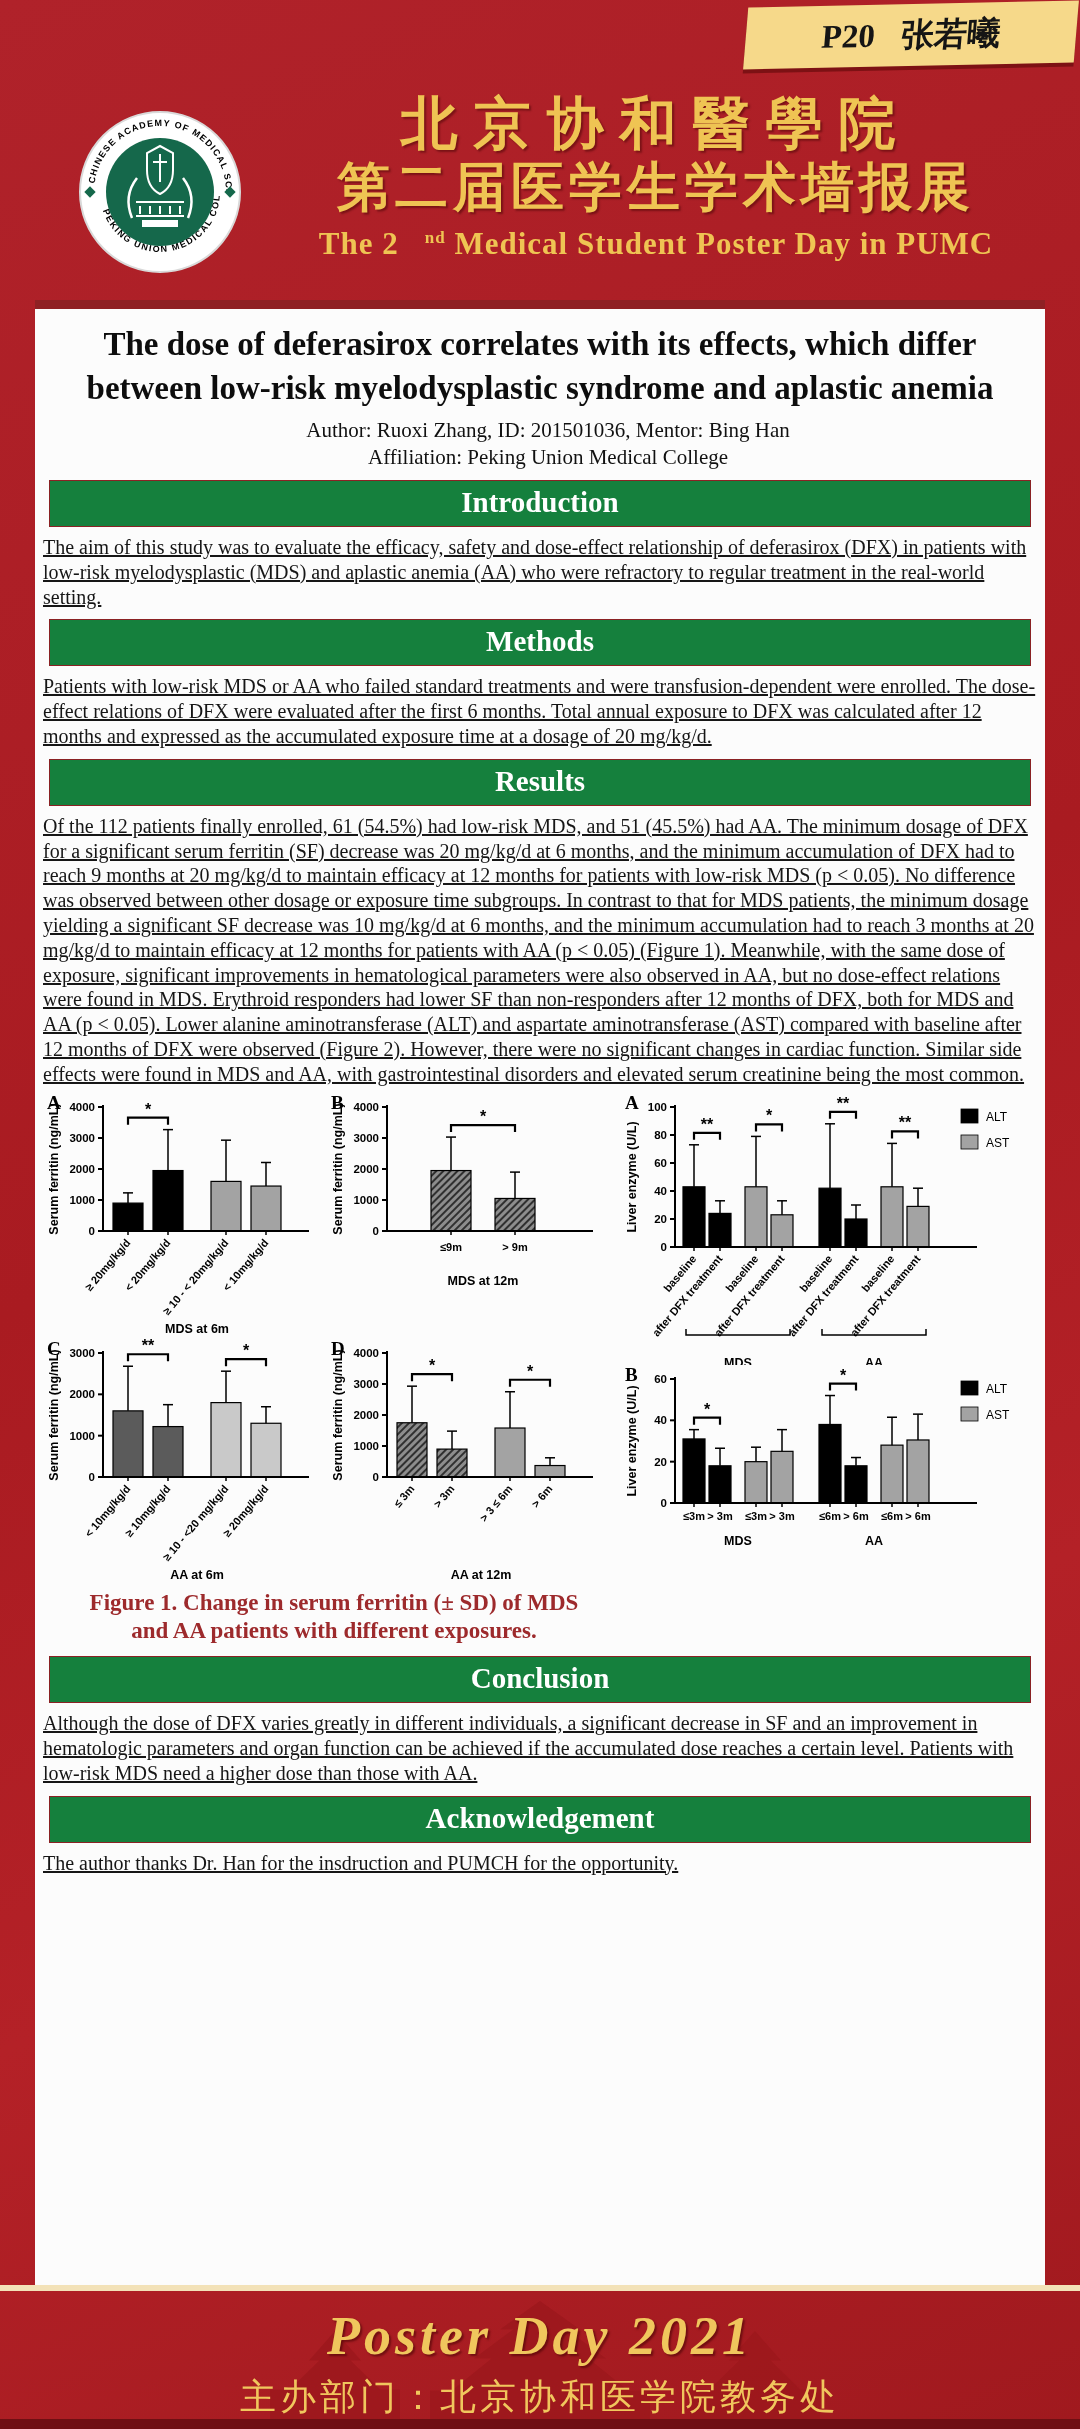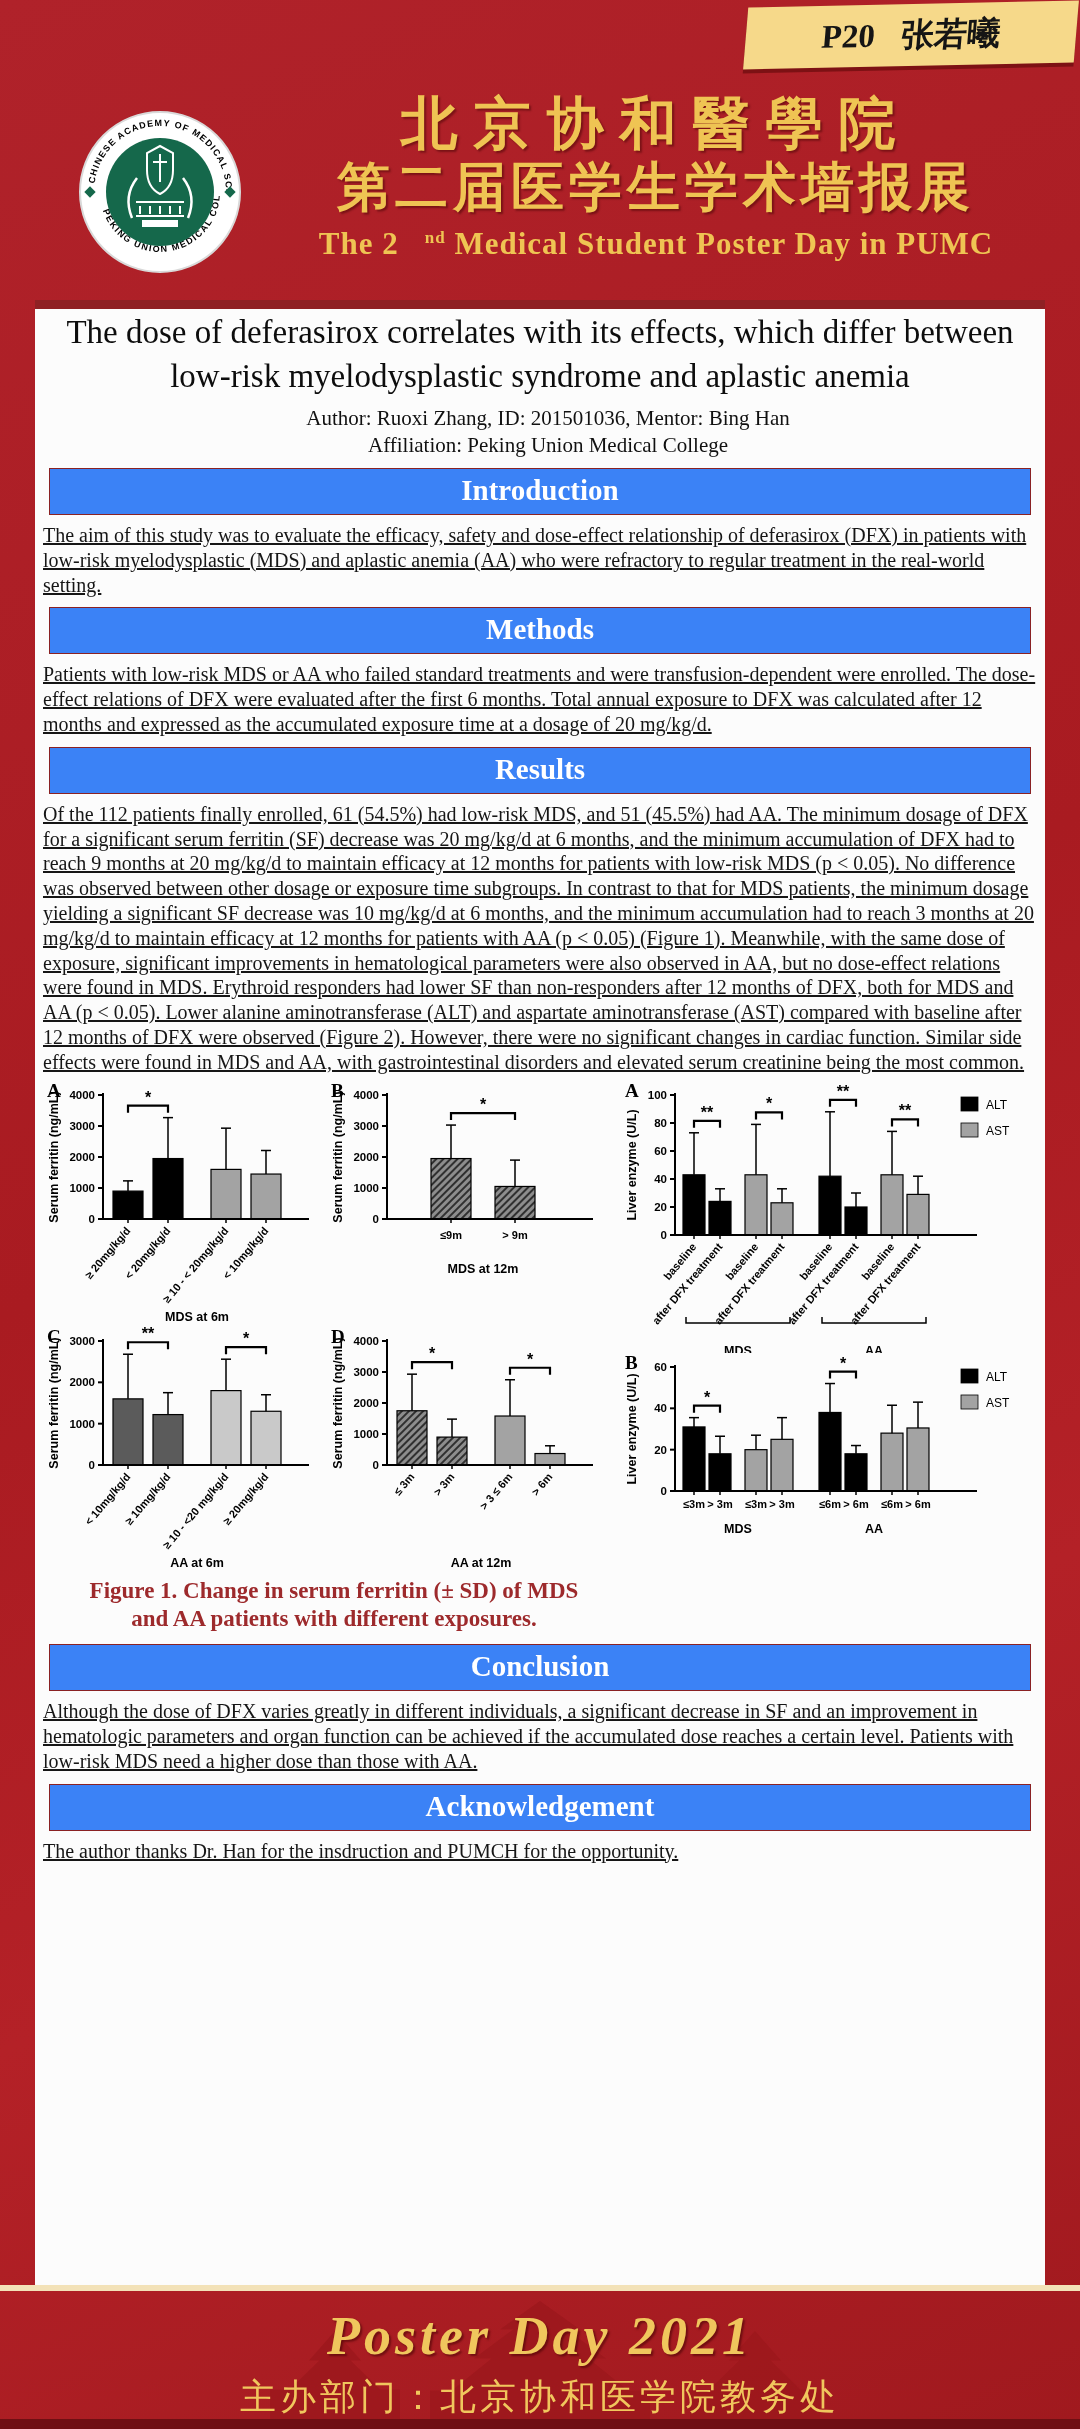--- a/index.html
+++ b/index.html
@@ -16,23 +16,23 @@
   .hdr{position:absolute;left:262px;top:92px;width:788px;text-align:center;color:#efc453;}
   .hdr .l1{font-size:57px;font-weight:bold;letter-spacing:16px;line-height:1.12;
     text-shadow:2px 2px 2px rgba(60,0,0,.45);text-align:center;}
   .hdr .l2{font-size:53px;font-weight:bold;letter-spacing:5px;line-height:1.18;
     text-shadow:2px 2px 2px rgba(60,0,0,.45);}
   .hdr .l3{font-size:31px;font-weight:bold;margin-top:8px;letter-spacing:1px;}
   .hdr sup{font-size:0.55em;margin-left:26px;}
   
   .panelw{position:absolute;left:35px;top:300px;width:1010px;height:1985px;background:#fcfcfc;
     border-top:9px solid #8f2124;box-sizing:border-box;}
-  .title{font-size:33px;font-weight:normal;text-align:center;line-height:1.32;margin:2px 26px 8px;color:#0d0d0d;}
+  .title{font-size:33px;font-weight:bold;text-align:center;line-height:1.32;margin:14px 26px 8px;color:#0d0d0d;}
   .byline{text-align:center;font-size:21px;margin:2px 0;color:#111;padding-left:16px;}
-  .secbar{margin:10px 14px 8px;background:#3b82f6;color:#ffffff;font-weight:bold;font-size:29px;
+  .secbar{margin:10px 14px 8px;background:#15803d;color:#ffffff;font-weight:bold;font-size:29px;
     text-align:center;padding:5px 0 7px;border:1px solid #8a2224;}
   .para{font-size:20px;line-height:1.24;margin:4px 8px 6px;color:#161616;text-decoration:underline;}
   
   .figs{display:flex;margin:6px 0 0 10px;}
   .figcol1{width:578px;}
   .figcol2{width:420px;}
   .fgrid{display:flex;flex-wrap:wrap;column-gap:12px;}
   .cell{width:272px;height:246px;}
   .caption{margin-top:4px;text-align:center;color:#9d2a2c;font-weight:bold;font-size:23px;
     line-height:1.25;}

